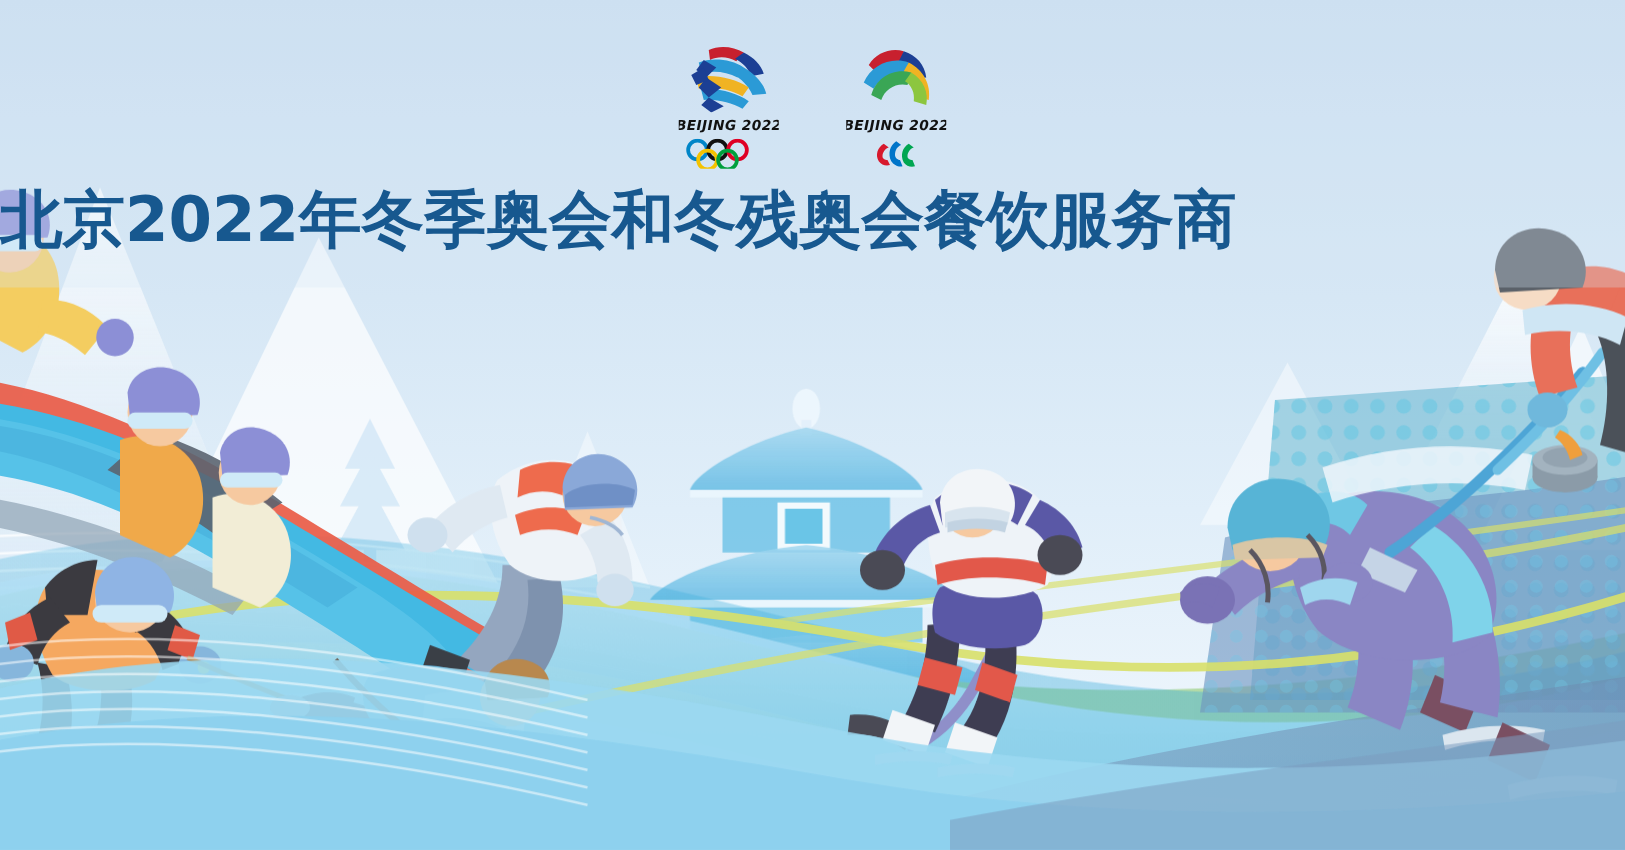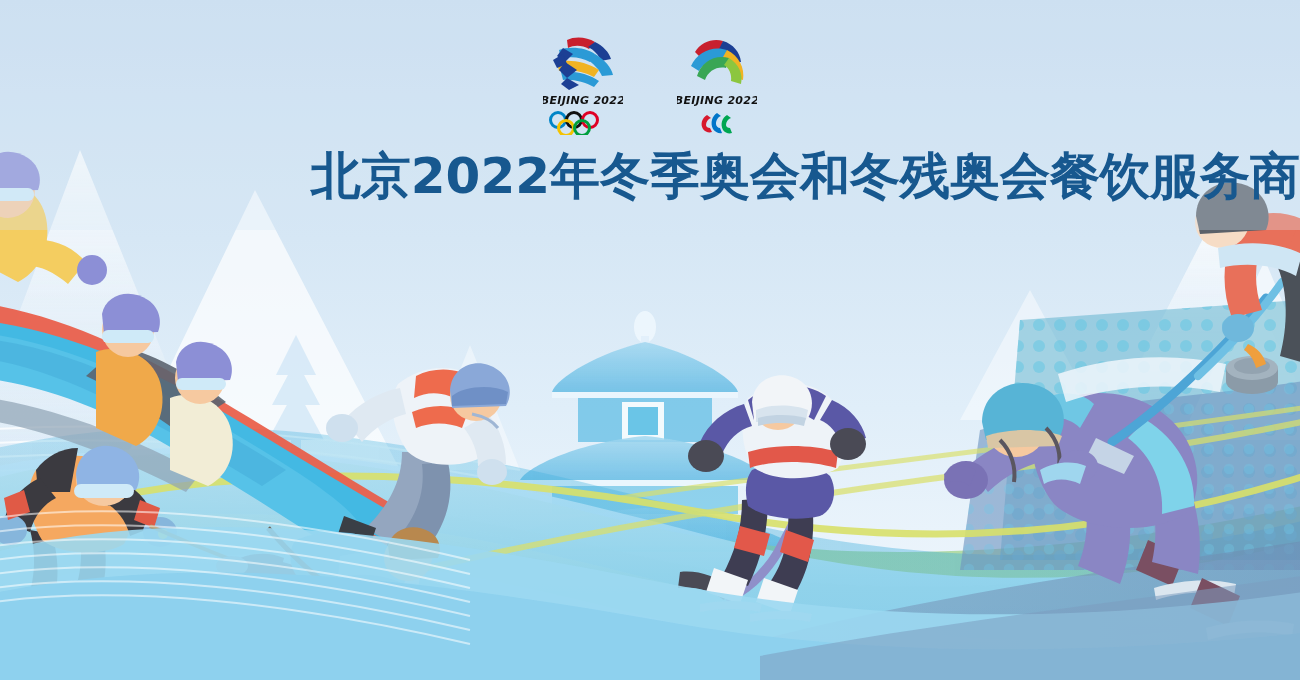--- a/index.html
+++ b/index.html
@@ -20,21 +20,21 @@
   }
   .logo-block { display:flex; flex-direction:column; align-items:center; width:96px; }
   .logo-mark { width:92px; height:58px; }
   .logo-word {
     margin-top:3px; height:14px; display:flex; align-items:flex-start; justify-content:center;
   }
   .logo-word svg { display:block; }
   .logo-sub { margin-top:4px; height:24px; display:flex; align-items:center; justify-content:center; }
   #title {
     position:absolute; top:147px; left:0; right:0; z-index:7;
-    text-align:right;
+    text-align:left;
     font-family:"DejaVu Sans","Liberation Sans", sans-serif;
     font-weight:bold;
     font-size:50px;
     line-height:58px;
     letter-spacing:0px;
     color:#17588f;
     white-space:nowrap;
   }
 </style>
 </head>

